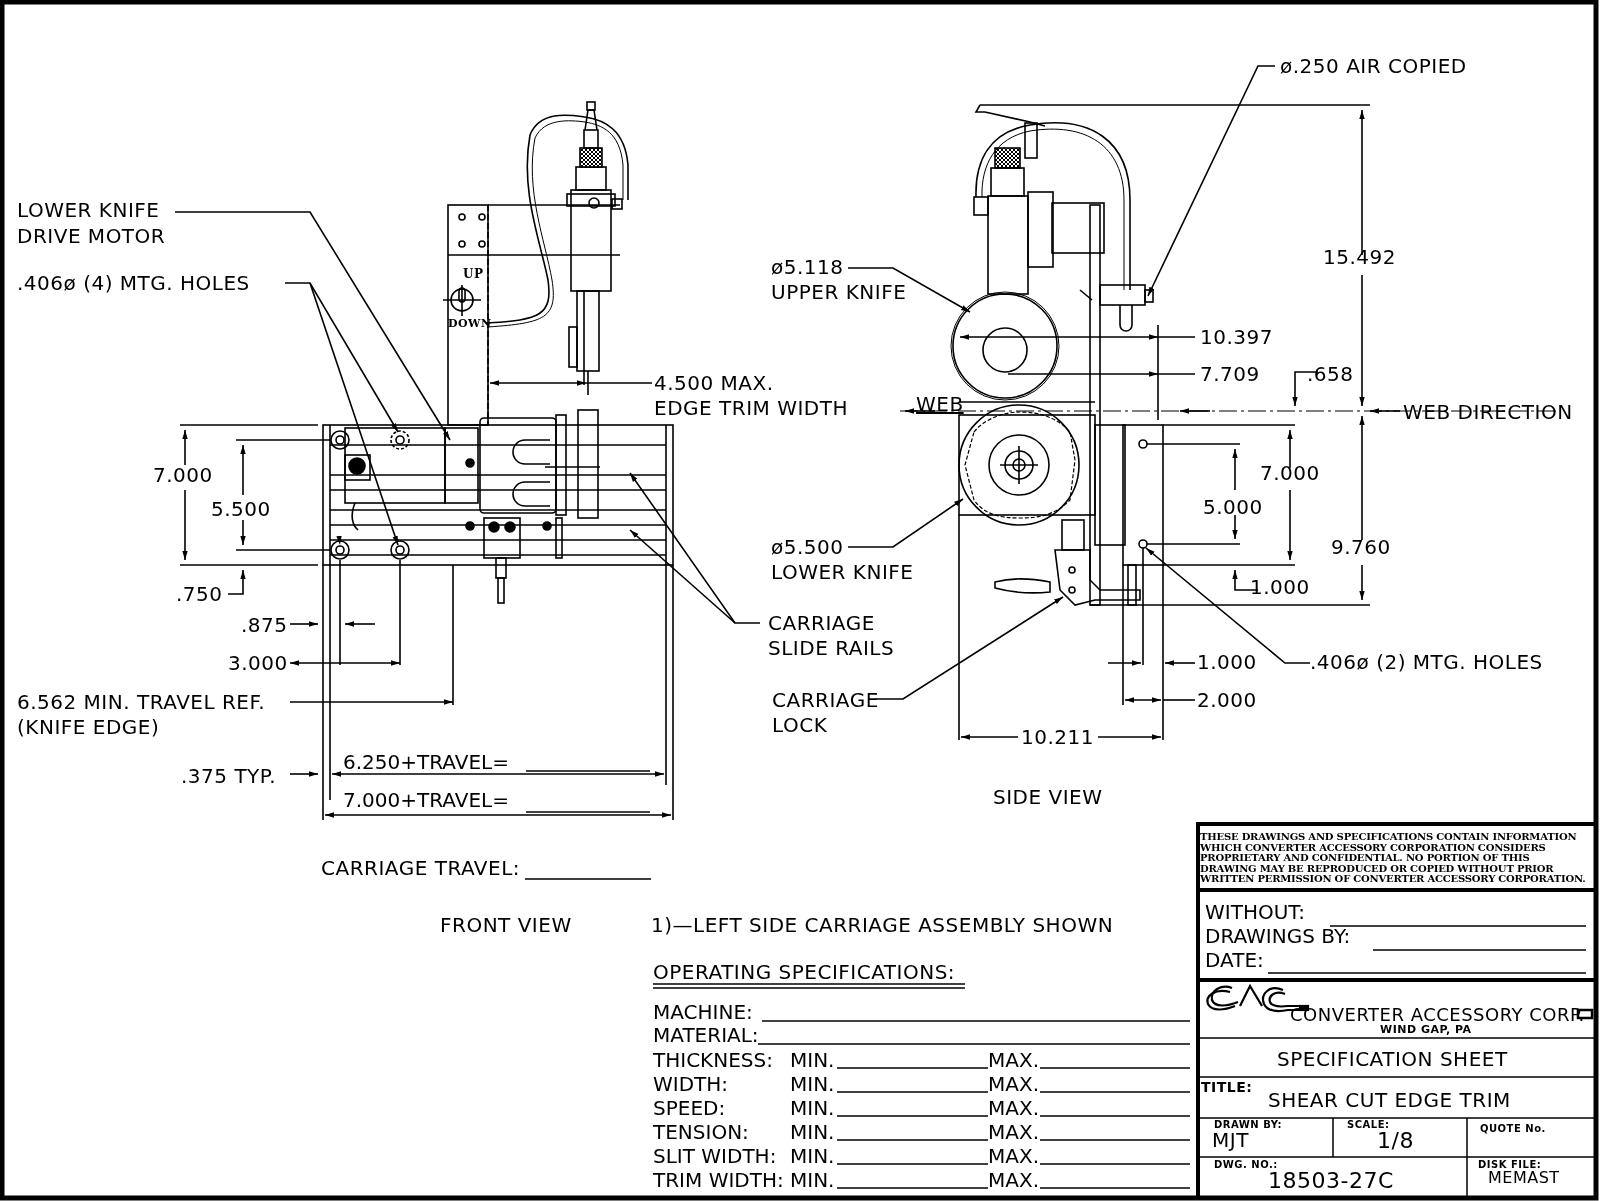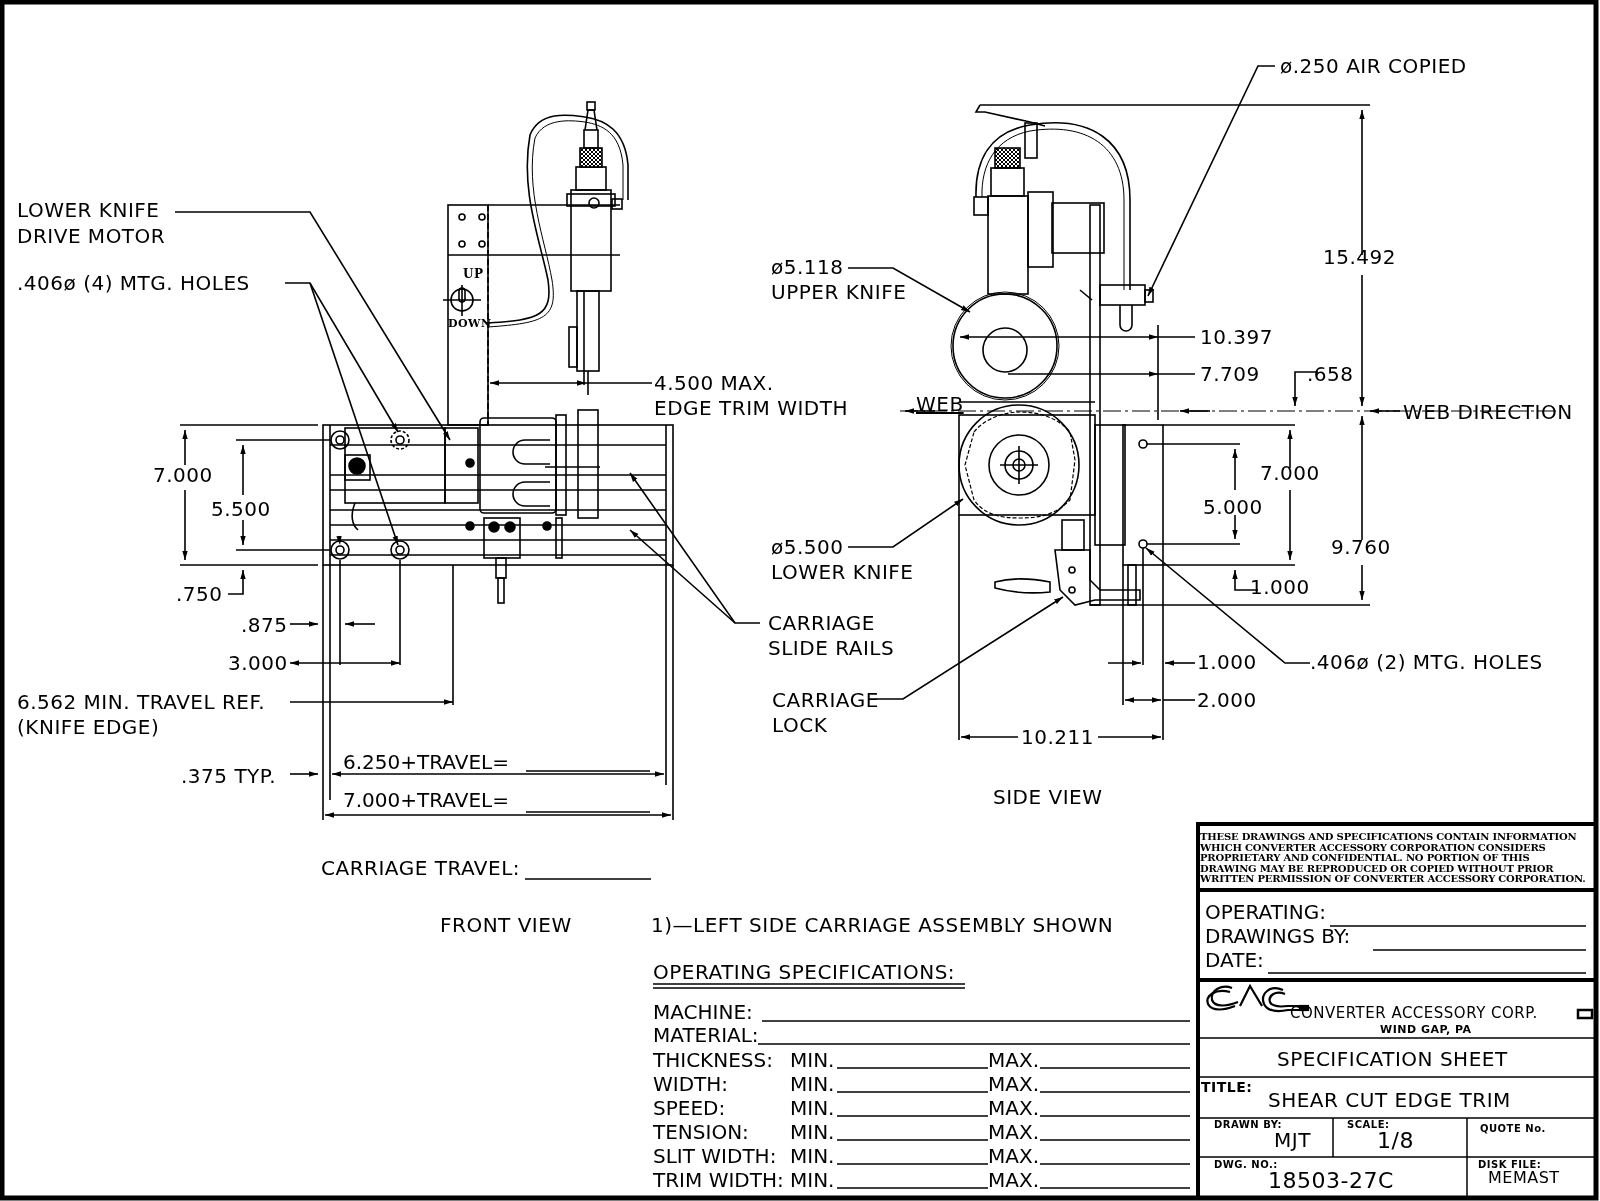--- a/index.html
+++ b/index.html
@@ -356,30 +356,30 @@
     <div class="t" style="left: 653px; top: 1170px; letter-spacing: 0px;">TRIM WIDTH:</div>
     <div class="t" style="left: 790px; top: 1170px; letter-spacing: 0px;">MIN.</div>
     <div class="t" style="left: 988px; top: 1170px; letter-spacing: 0px;">MAX.</div>
   </div>
 
 <div class="notice">THESE DRAWINGS AND SPECIFICATIONS CONTAIN INFORMATION
 WHICH CONVERTER ACCESSORY CORPORATION CONSIDERS
 PROPRIETARY AND CONFIDENTIAL. NO PORTION OF THIS
 DRAWING MAY BE REPRODUCED OR COPIED WITHOUT PRIOR
 WRITTEN PERMISSION OF CONVERTER ACCESSORY CORPORATION.</div>
-<div class="t" style="left:1205px;top:902px;letter-spacing:0;">OPERATING:</div>
+<div class="t" style="left:1205px;top:902px;letter-spacing:0;">WITHOUT:</div>
 <div class="t" style="left:1205px;top:926px;letter-spacing:0;">DRAWINGS BY:</div>
 <div class="t" style="left:1205px;top:950px;letter-spacing:0;">DATE:</div>
-<div class="t" style="left:1290px;top:1006px;font-size:15px;">CONVERTER ACCESSORY CORP.</div>
+<div class="t" style="left:1290px;top:1006px;font-size:18px;">CONVERTER ACCESSORY CORP.</div>
 <div class="t" style="left:1380px;top:1024px;font-size:11px;font-weight:bold;">WIND GAP, PA</div>
 <div class="t" style="left:1277px;top:1049px;text-align:right;">SPECIFICATION SHEET</div>
 <div class="t tb-small" style="left:1201px;top:1080px;font-size:14px;">TITLE:</div>
 <div class="t" style="left:1268px;top:1090px;">SHEAR CUT EDGE TRIM</div>
 <div class="t tb-small" style="left:1214px;top:1120px;">DRAWN BY:</div>
-<div class="t" style="left:1274px;top:1130px;">MJT</div>
+<div class="t" style="left:1212px;top:1130px;">MJT</div>
 <div class="t tb-small" style="left:1347px;top:1120px;">SCALE:</div>
 <div class="t" style="left:1377px;top:1130px;font-size:22px;">1/8</div>
 <div class="t tb-small" style="left:1480px;top:1124px;">QUOTE No.</div>
 <div class="t" style="left:1480px;top:1140px;"></div>
 <div class="t tb-small" style="left:1214px;top:1160px;">DWG. NO.:</div>
 <div class="t" style="left:1268px;top:1170px;font-size:22px;">18503-27C</div>
 <div class="t tb-small" style="left:1478px;top:1160px;">DISK FILE:</div>
 <div class="t" style="left:1488px;top:1170px;font-size:16px;">MEMAST</div>
 
 </body></html>

